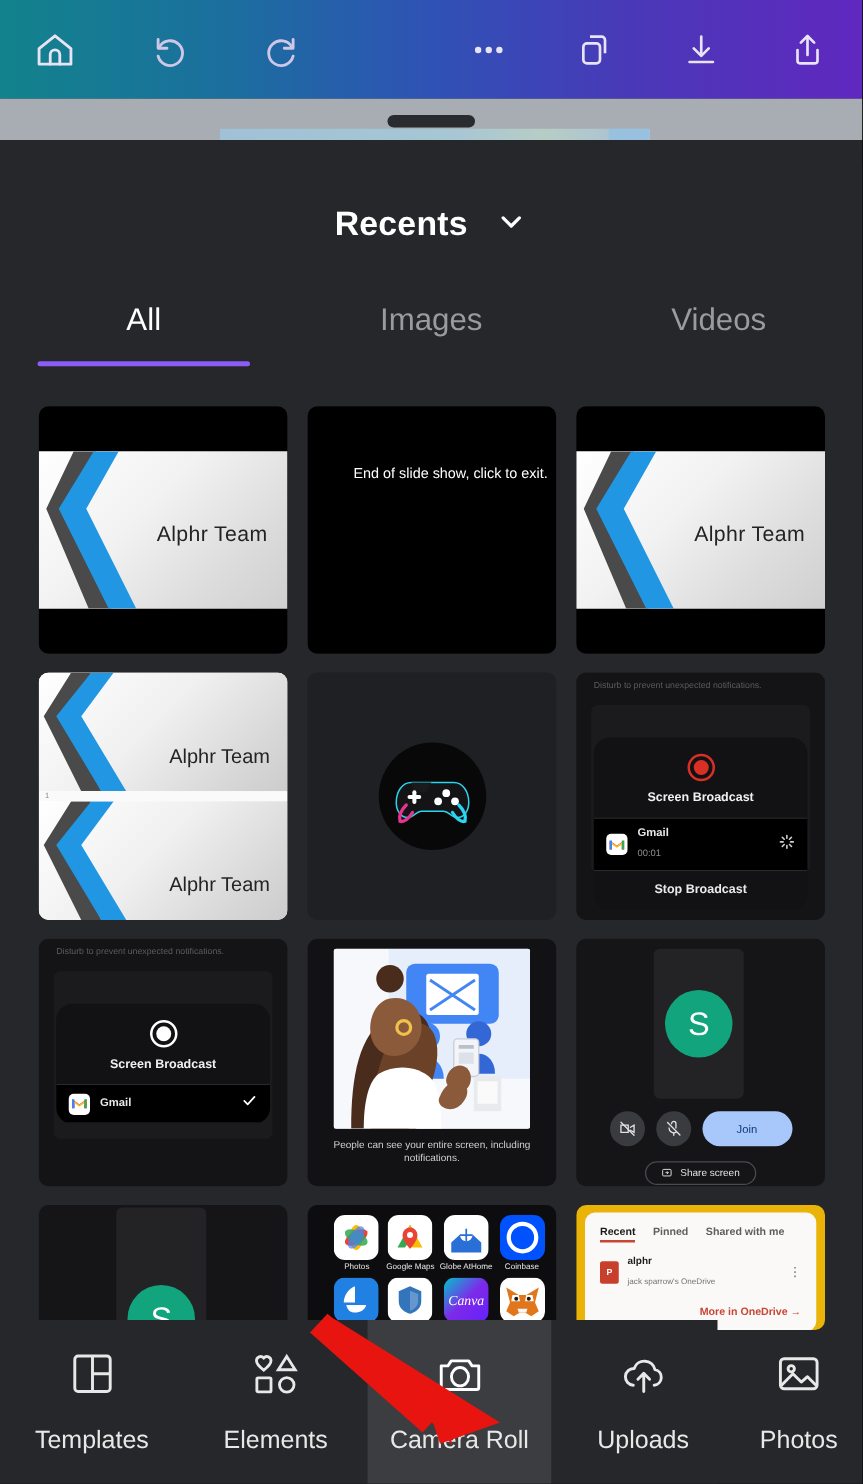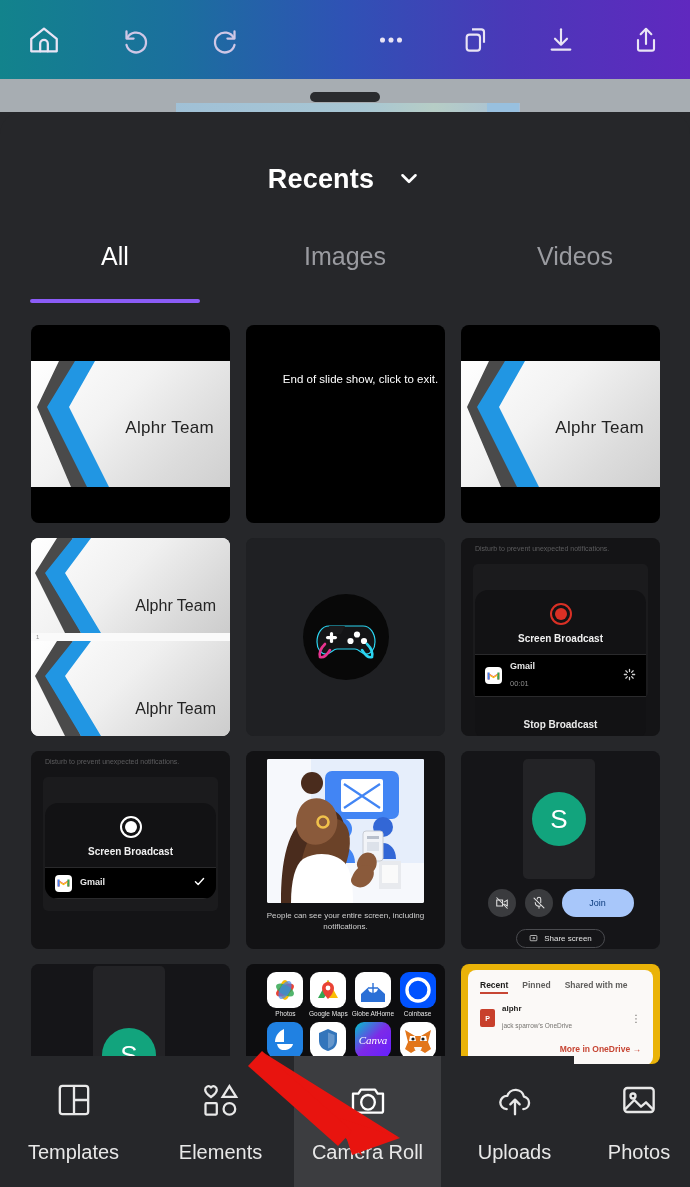--- a/index.html
+++ b/index.html
@@ -53,21 +53,21 @@
     cursor: pointer;
   }
   .sheet-title .txt { color: #fff; font-size: 27px; font-weight: 700; letter-spacing: .2px; }
   .chev { display:block; }
 
   
   .tabs {
     position: absolute; left: 0; top: 130px; width: 690px;
     display: flex;
   }
-  .tab { flex: 1; text-align: center; position: relative; padding-bottom: 32px; cursor: pointer; }
+  .tab { flex: 1; text-align: center; position: relative; padding-bottom: 22px; cursor: pointer; }
   .tab .lbl { font-size: 25px; color: #9a9ba0; font-weight: 400; }
   .tab.active .lbl { color: #ffffff; font-weight: 500; }
   .tab.active .underline {
     position: absolute; left: 50%; transform: translateX(-50%);
     bottom: 0; width: 170px; height: 4px; background: #8b5cf6; border-radius: 2px;
   }
 
   
   .grid {
     position: absolute; left: 31px; top: 213px; width: 640px;
@@ -117,21 +117,21 @@
   .bc-inner { position:absolute; left:12px; right:12px; top:26px; bottom:38px; background:#1b1b1d; border-radius:5px; }
   .bc-sheet {
     position:absolute; left:14px; right:14px; top:52px; background:#121214;
     border-radius:13px; overflow:hidden;
   }
   .bc-rec { display:flex; justify-content:center; padding-top:12px; }
   .bc-head { text-align:center; color:#f0f0f0; font-size:10px; font-weight:700; padding:7px 0 10px; }
   .bc-row { display:flex; align-items:center; gap:8px; padding:6px 10px; background:#000000; border-top:1px solid #2a2a2c; border-bottom:1px solid #2a2a2c;}
   .bc-appname { color:#e8e8e8; font-size:9px; font-weight:700; line-height:1.25; }
   .bc-time { color:#8d8d8d; font-size:7.5px; }
-  .bc-foot { text-align:center; color:#eaeaea; font-size:10px; font-weight:600; padding:22px 0 11px; }
+  .bc-foot { text-align:center; color:#eaeaea; font-size:10px; font-weight:600; padding:9px 0 11px; }
   .gmail-ico { width:17px; height:17px; border-radius:4px; background:#fff; display:flex; align-items:center; justify-content:center; }
 
   
   .ill { position:absolute; inset:0; background:#121214; }
   .ill-frame { position:absolute; left:21px; right:21px; top:8px; height:144px; background:#ffffff; border-radius:2px; overflow:hidden; }
   .ill-cap { position:absolute; left:10px; right:10px; top:160px; text-align:center; color:#cfcfcf; font-size:8px; line-height:1.35; }
 
   
   .meet { position:absolute; inset:0; background:#151518; }
   .meet-tile { position:absolute; left:62px; top:8px; width:72px; height:120px; background:#232326; border-radius:5px;

